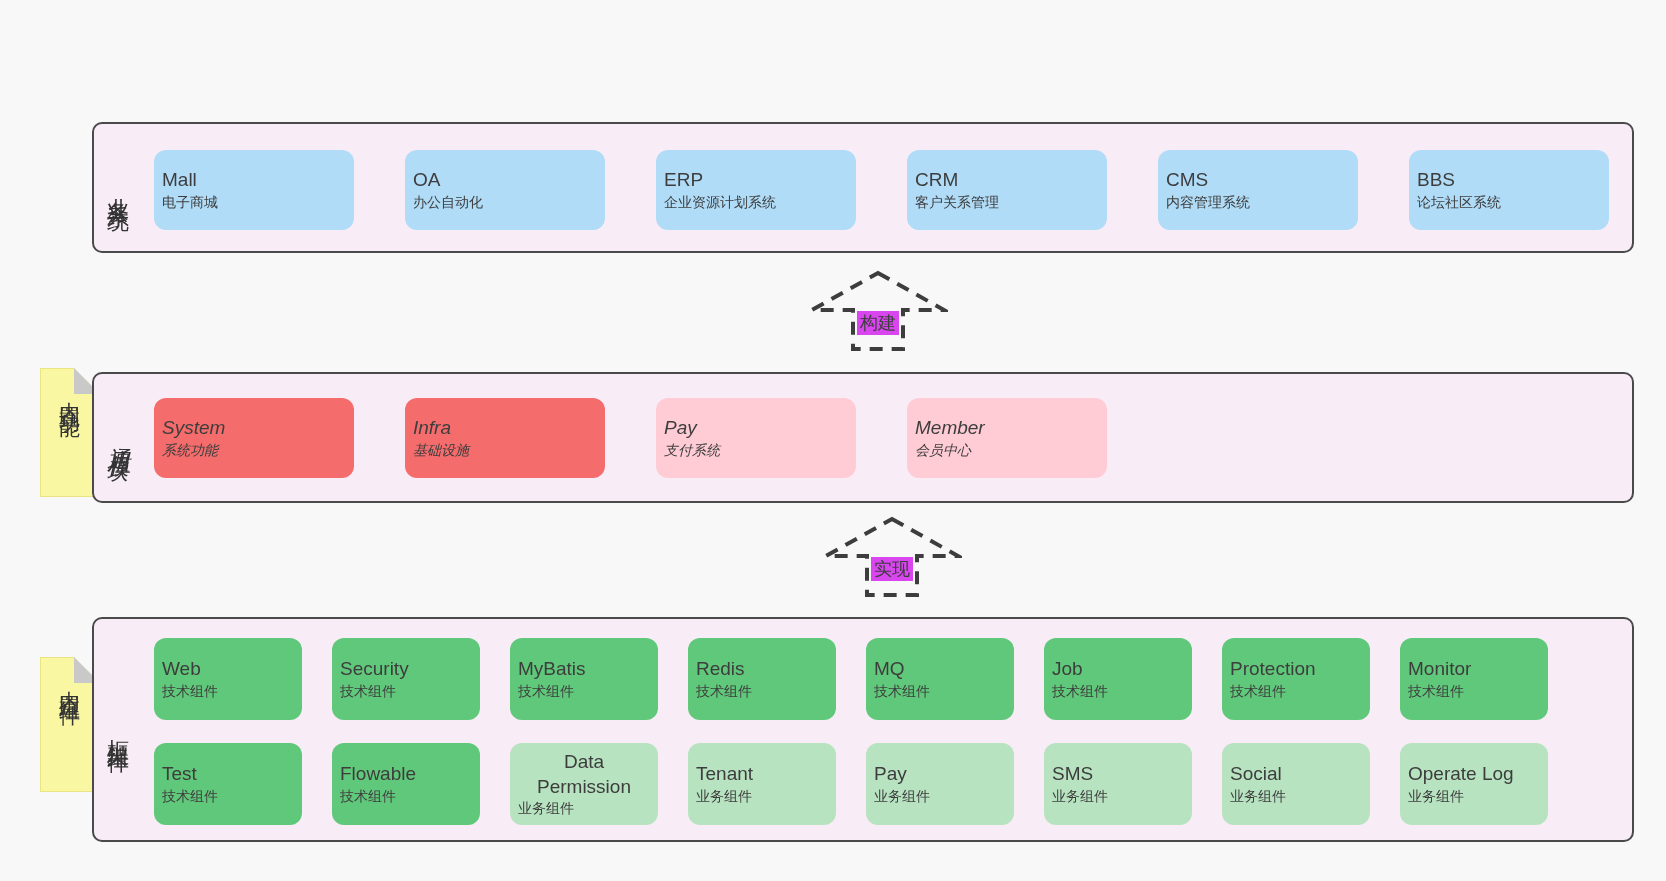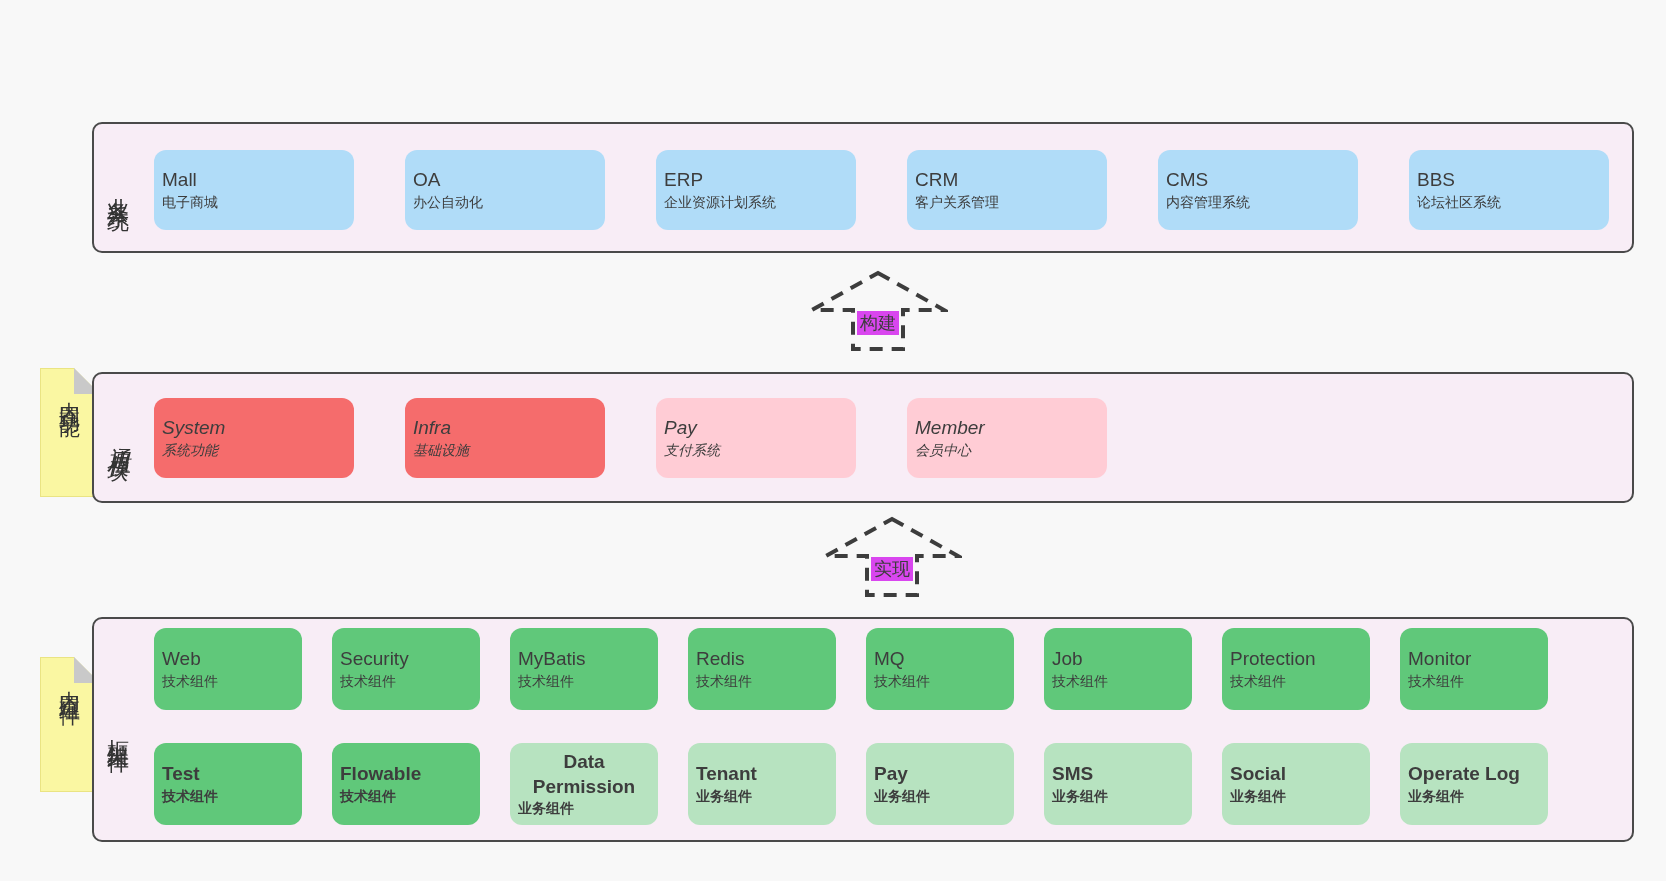--- a/index.html
+++ b/index.html
@@ -39,22 +39,22 @@
     line-height:1;
   }
 
   .row {
     position:absolute;
     left:60px;
     display:flex;
   }
   .row-business   { top:26px;  gap:51px; }
   .row-modules    { top:24px;  gap:51px; }
-  .row-comp1      { top:9px;  gap:30px; }
-  .row-comp2      { top:124px; gap:30px;font-weight:bold; }
+  .row-comp1      { top:19px;  gap:30px; }
+  .row-comp2      { top:124px; gap:30px; }
 
   .box {
     display:flex;
     flex-direction:column;
     align-items:flex-start;
     justify-content:center;
     text-align:center;
     border-radius:12px;
     padding:2px 8px;
     color:#3d3d3d;

